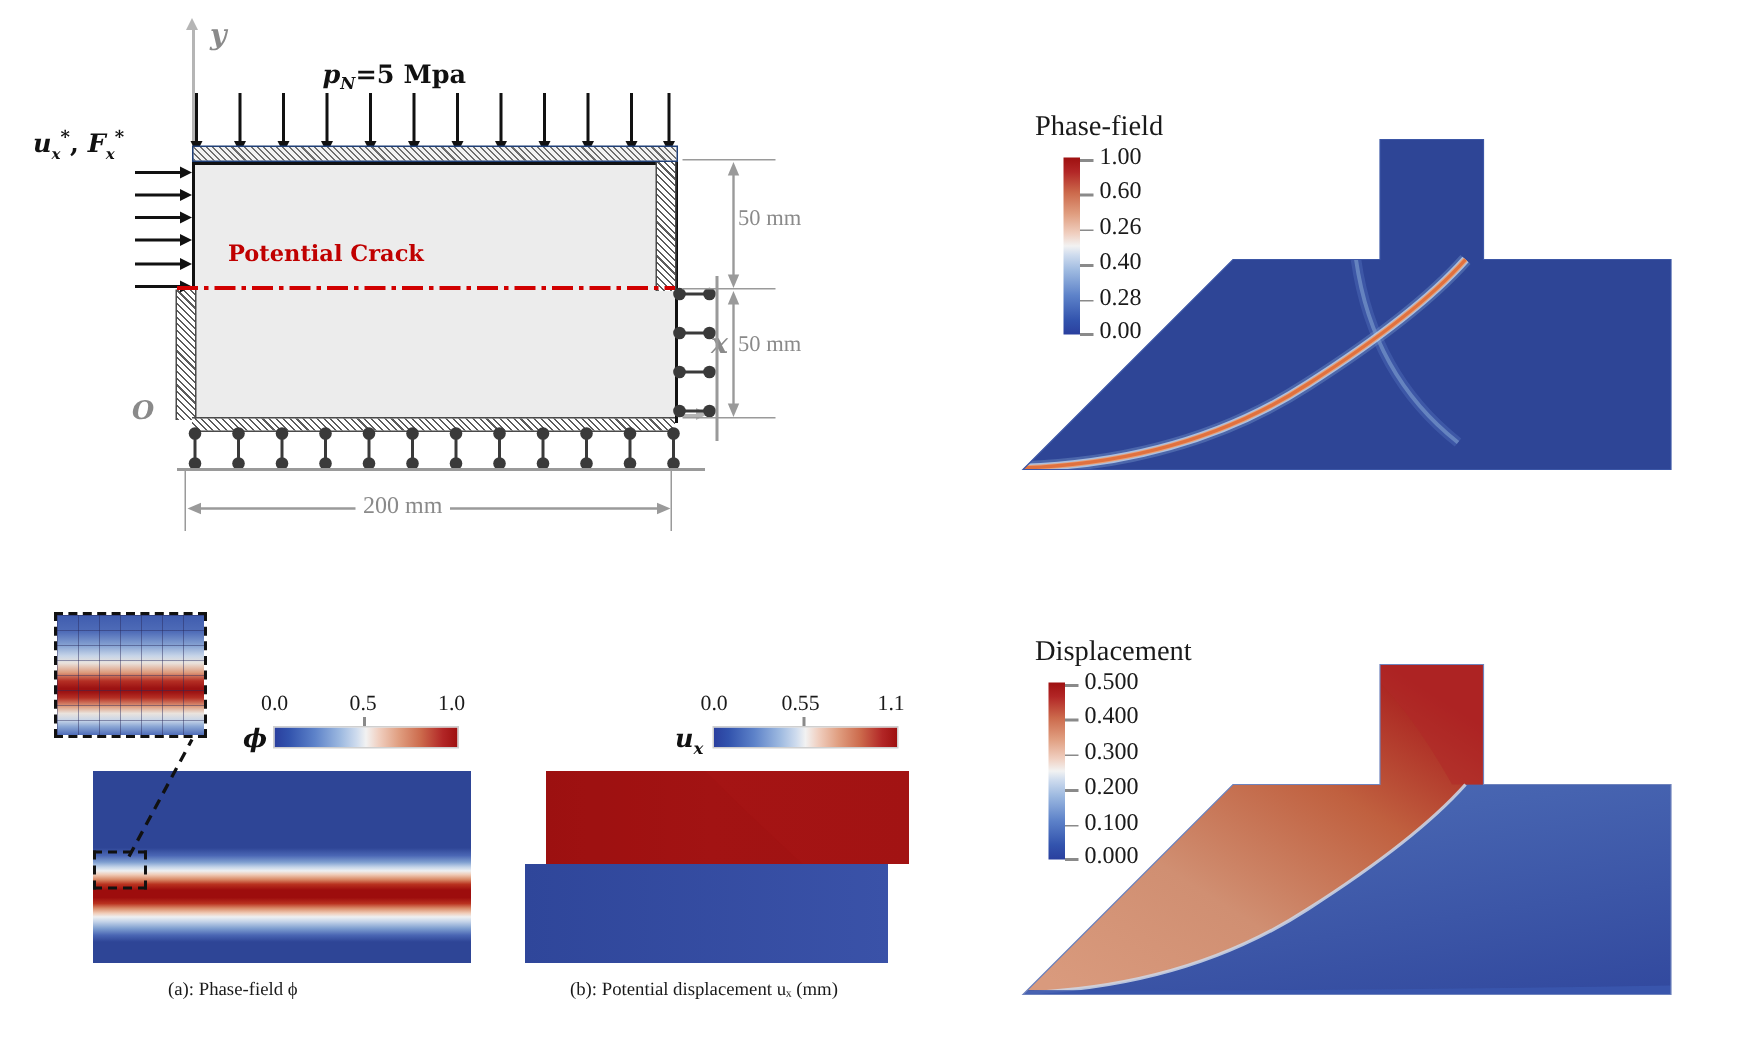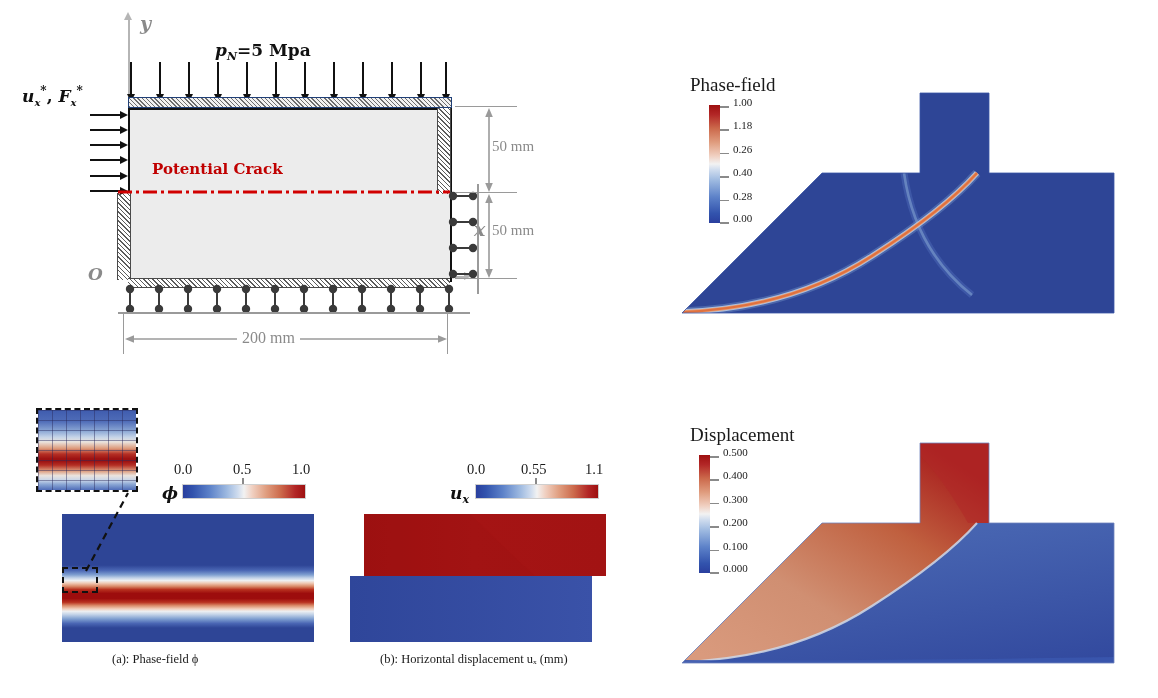--- a/index.html
+++ b/index.html
@@ -5,21 +5,21 @@
   html,body{margin:0;padding:0;background:#ffffff;}
   body{width:1158px;height:698px;position:relative;overflow:hidden;
        font-family:"Liberation Serif",serif;color:#111;}
   .abs{position:absolute;}
   .lbl{white-space:nowrap;}
 
   
   .math-serif{font-family:"DejaVu Serif",serif;font-weight:bold;font-style:italic;}
   .gray{color:#8a8a8a;}
   .cbtitle{font-family:"Liberation Serif",serif;font-size:19px;color:#1a1a1a;}
-  .cbtick{font-family:"Liberation Serif",serif;font-size:11px;color:#1a1a1a;}
+  .cbtick{font-family:"Liberation Serif",serif;font-size:16px;color:#1a1a1a;}
   .caption{font-family:"Liberation Serif",serif;font-size:12.5px;color:#1a1a1a;}
 
   
   #schematic{left:0;top:0;width:560px;height:370px;}
 
   .specimen{background:#ececec;border:2.5px solid #111;}
   .toplayer{background:repeating-linear-gradient(45deg,#6e6e6e 0 1px,#f2f2f2 1px 3px);
             border:1.6px solid #1f3f77;}
   .hatch-h{background:repeating-linear-gradient(45deg,#5c5c5c 0 1px,#ffffff 1px 3.2px);
            border-top:1.4px solid #4a4a4a;border-bottom:1.4px solid #4a4a4a;}
@@ -270,21 +270,21 @@
 
   <div class="abs cbar-v" style="left:37px;top:45px;width:11px;height:118px;"></div>
   <div class="abs" style="left:48px;top:45px;">
     <div class="abs cbtickmark" style="left:0;top:1px;width:9px;"></div>
     <div class="abs cbtickmark" style="left:0;top:24.4px;width:9px;"></div>
     <div class="abs cbtickmark" style="left:0;top:47.8px;width:9px;"></div>
     <div class="abs cbtickmark" style="left:0;top:71.2px;width:9px;"></div>
     <div class="abs cbtickmark" style="left:0;top:94.6px;width:9px;"></div>
     <div class="abs cbtickmark" style="left:0;top:117px;width:9px;"></div>
     <div class="abs cbtick lbl" style="left:13px;top:-9px;">1.00</div>
-    <div class="abs cbtick lbl" style="left:13px;top:14.4px;">1.18</div>
+    <div class="abs cbtick lbl" style="left:13px;top:14.4px;">0.60</div>
     <div class="abs cbtick lbl" style="left:13px;top:37.8px;">0.26</div>
     <div class="abs cbtick lbl" style="left:13px;top:61.2px;">0.40</div>
     <div class="abs cbtick lbl" style="left:13px;top:84.6px;">0.28</div>
     <div class="abs cbtick lbl" style="left:13px;top:107px;">0.00</div>
   </div>
 
   <svg class="abs" style="left:0;top:0;" width="486" height="300">
     <defs>
       <clipPath id="slopeClipA">
         <path d="M 10,253 L 150,113 L 248,113 L 248,33 L 317,33 L 317,113 L 442,113 L 442,253 Z"></path>
@@ -421,14 +421,14 @@
         <stop offset="100%" stop-color="#3a52a8"></stop>
       </linearGradient>
     </defs>
 
     <rect x="14" y="0" width="242" height="62" fill="url(#topRed)"></rect>
     <path d="M 120,0 Q 150,30 185,62 L 14,62 L 14,0 Z" fill="#9e1111" opacity=".35"></path>
 
     <rect x="0" y="62" width="242" height="66" fill="url(#botBlue)"></rect>
   </svg>
 
-  <div class="abs caption lbl" style="left:40px;top:252px;">(b): Horizontal displacement uₓ (mm)</div>
+  <div class="abs caption lbl" style="left:40px;top:252px;">(b): Potential displacement uₓ (mm)</div>
 </div>
 
 </body></html>

